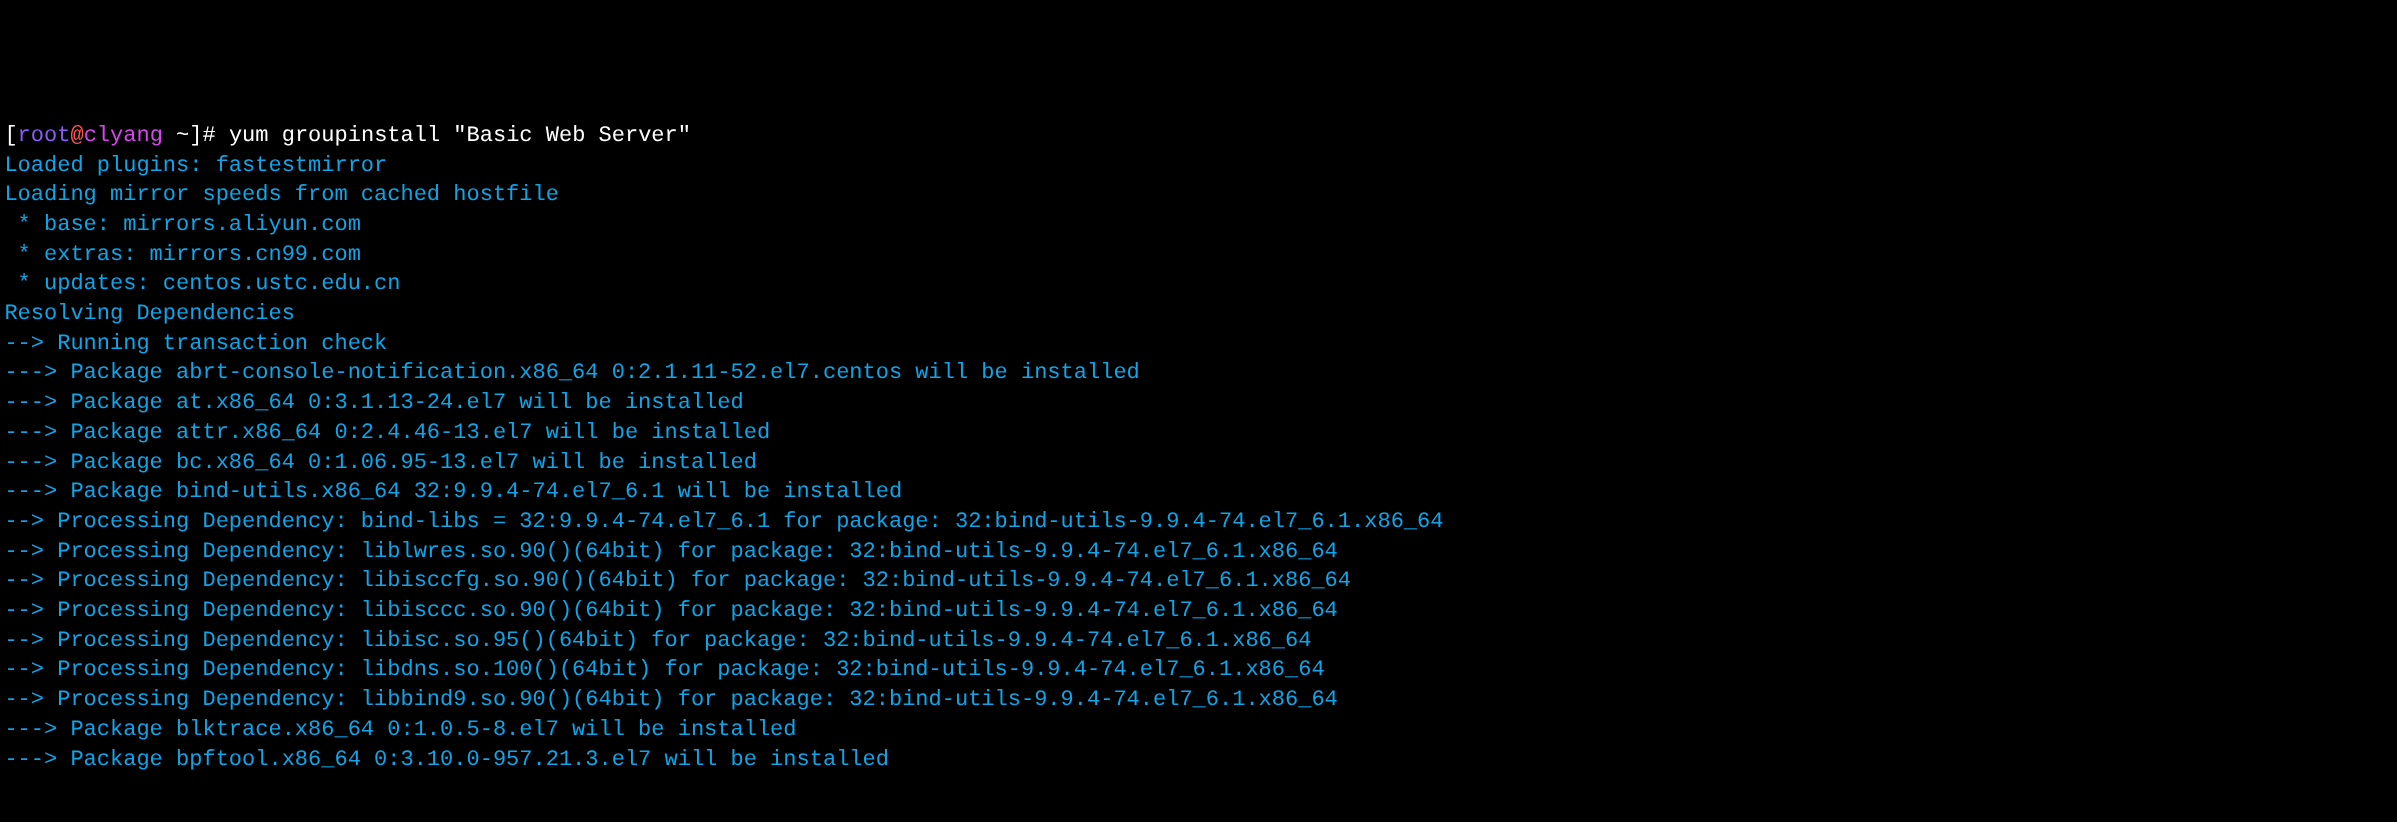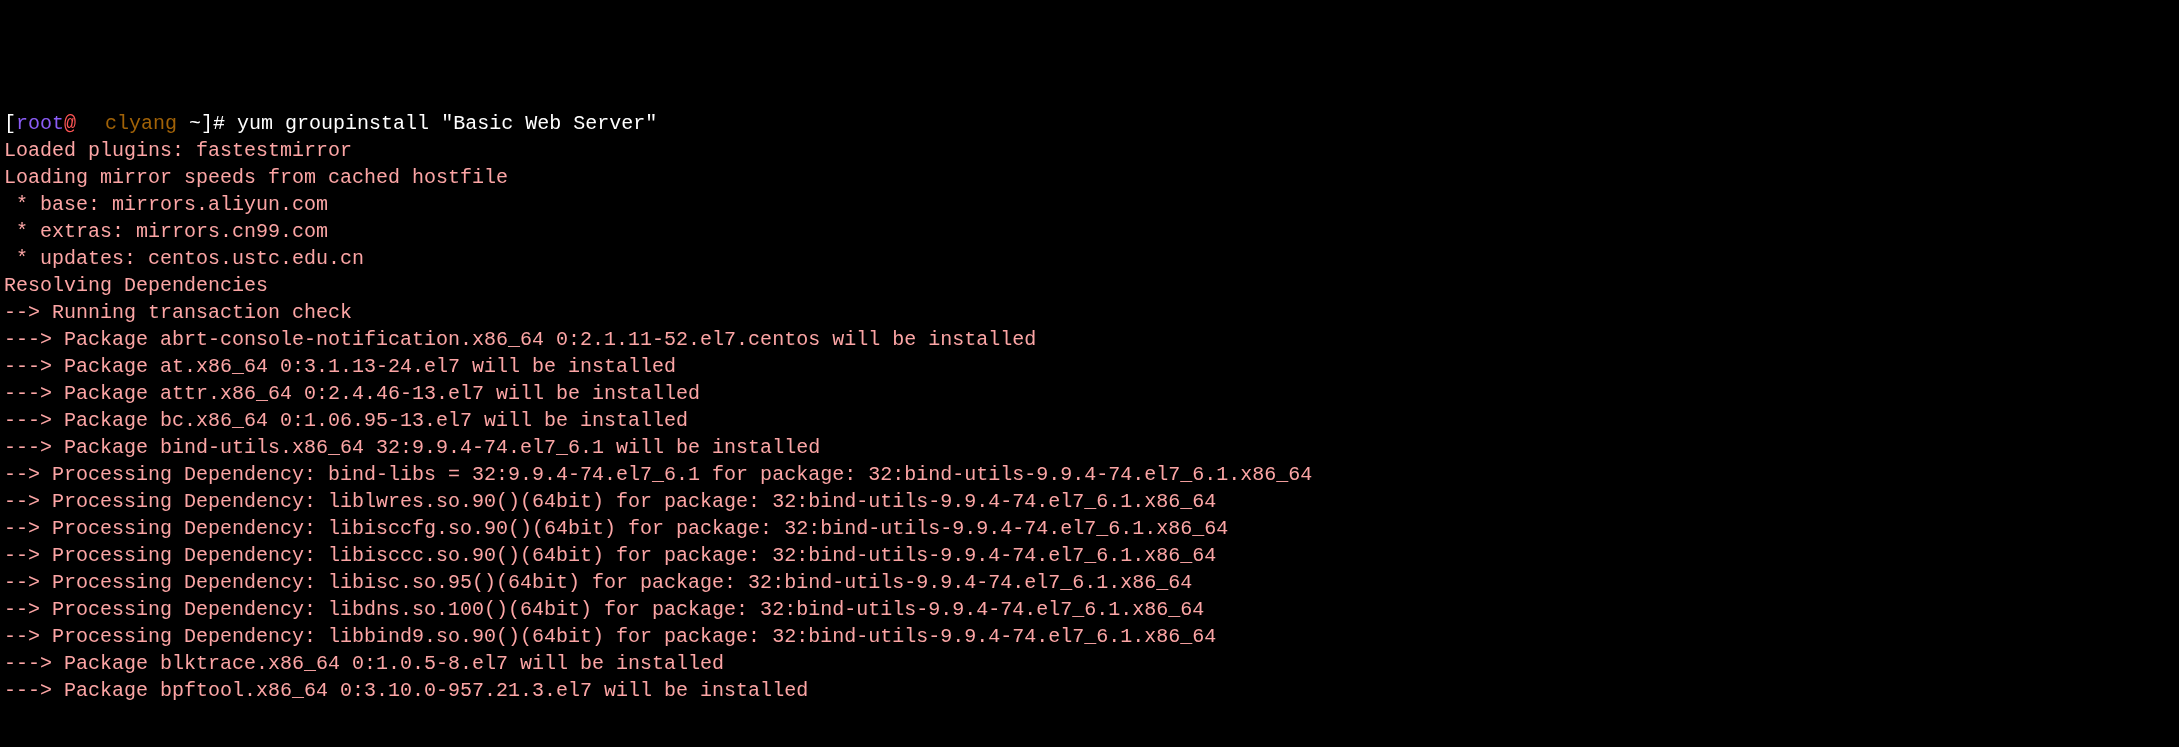--- a/index.html
+++ b/index.html
@@ -23,31 +23,30 @@
     .prompt-bracket {
       color: #ffffff;
     }
     .prompt-user {
       color: #8b5cf6;
     }
     .prompt-at {
       color: #ff5555;
     }
     .prompt-host {
-      color: #a16207;
-      margin-left: 29px;
+      color: #d946ef;
     }
     .prompt-path {
       color: #ffffff;
     }
     .command {
       color: #ffffff;
     }
     .output {
-      color: #fca5a5;
+      color: #0ea5e9;
     }
     .line {
       display: block;
     }
   </style>
 </head>
 <body>
 
 
 

